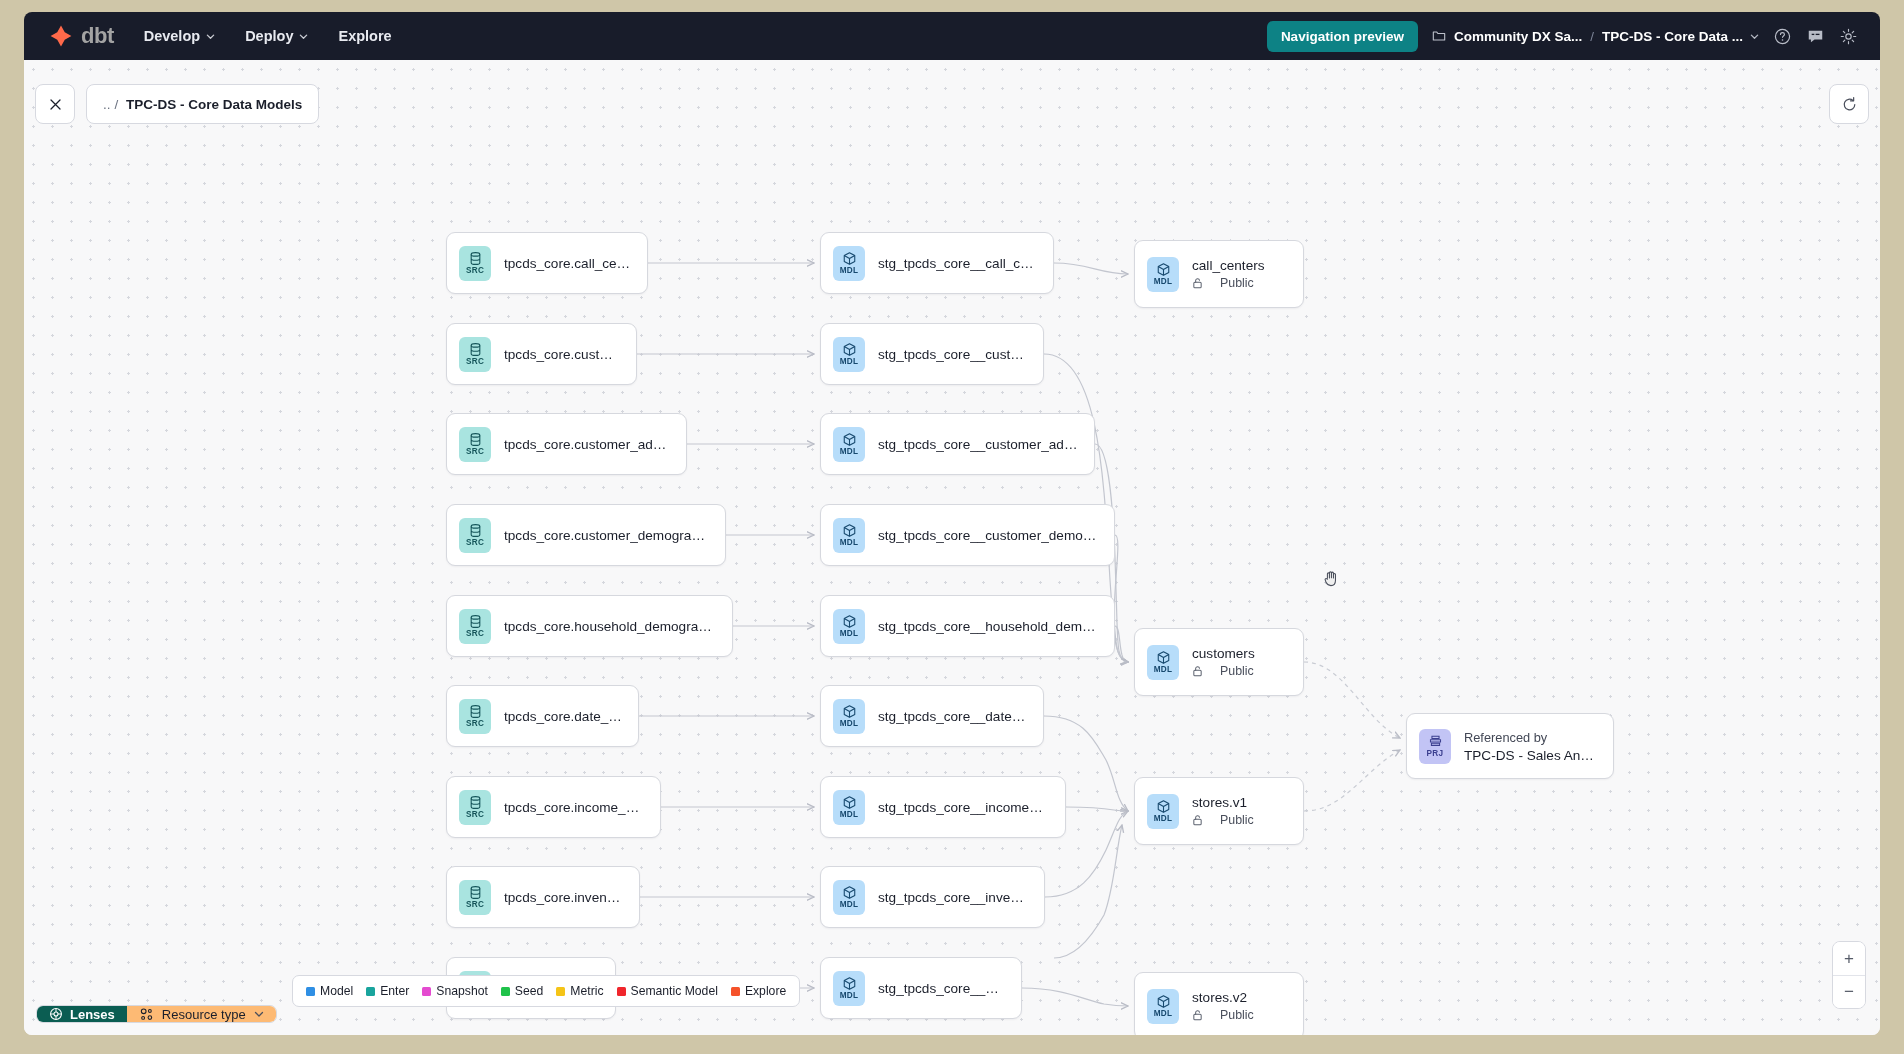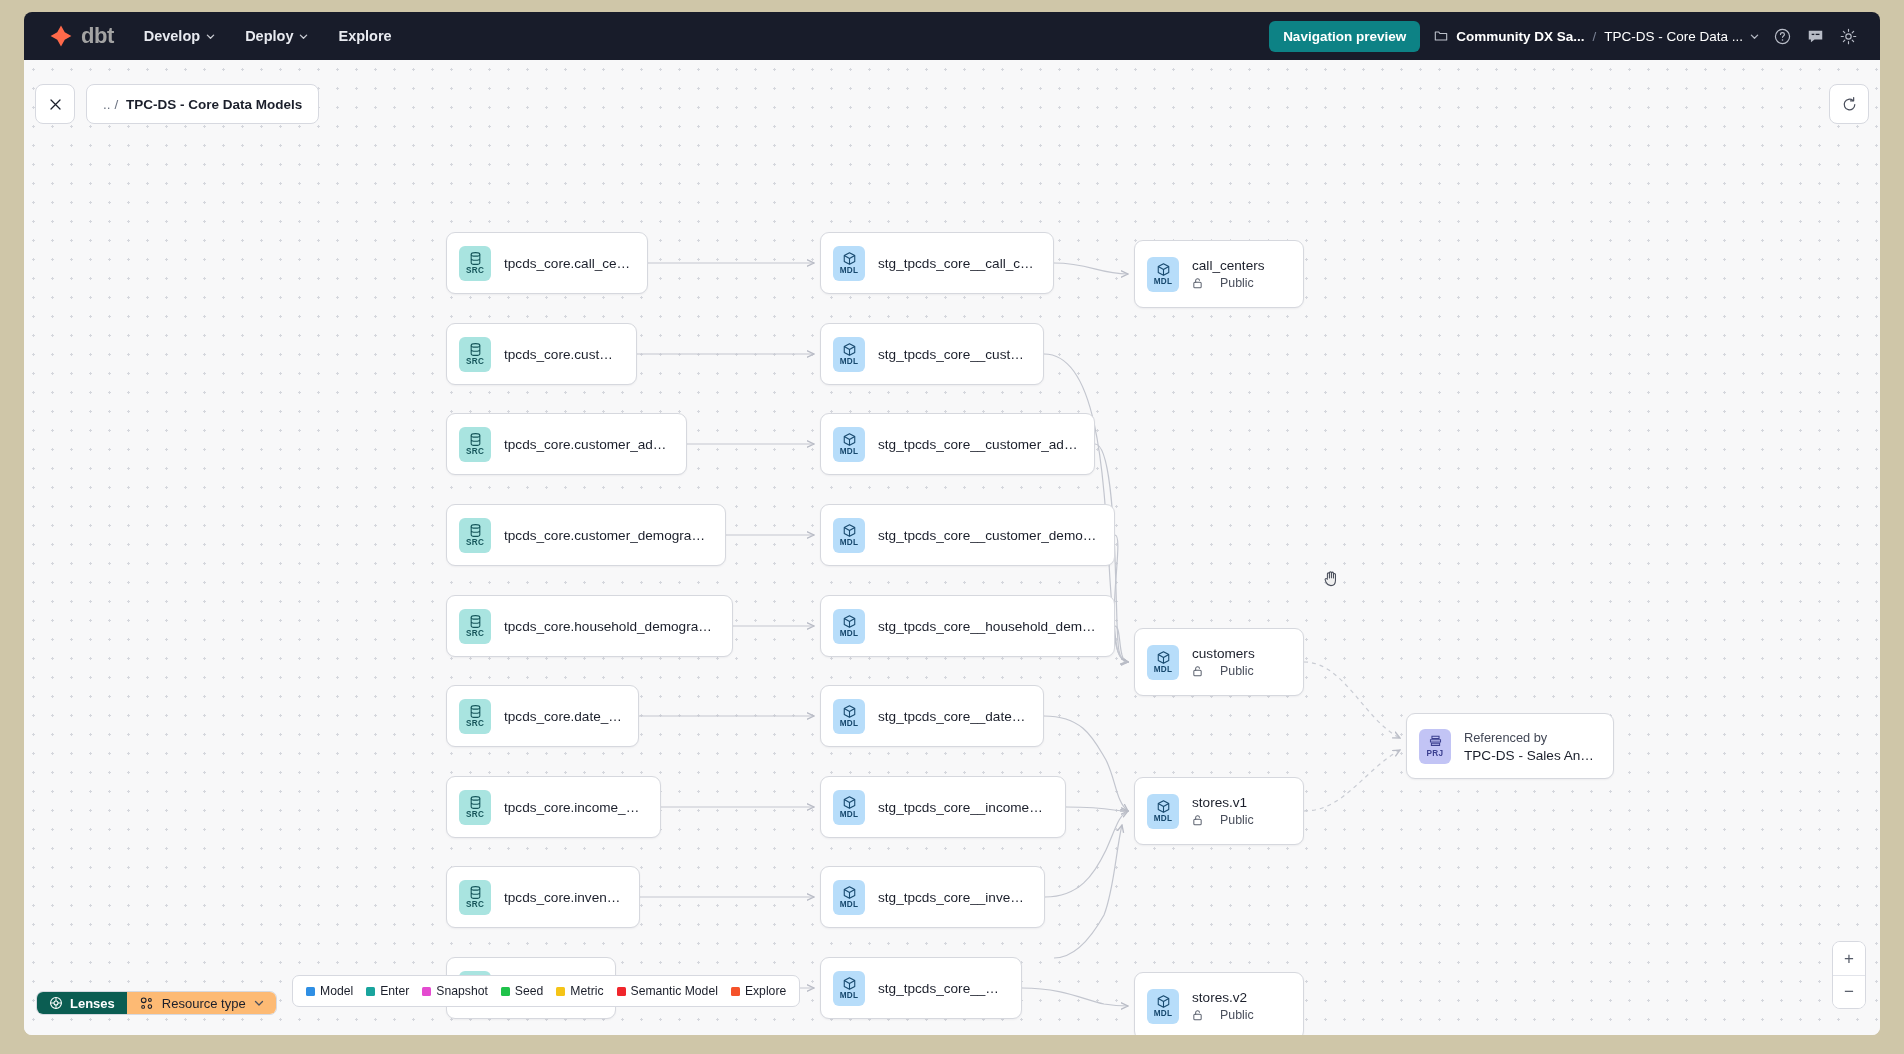--- a/index.html
+++ b/index.html
@@ -39,21 +39,21 @@
   .topbar-right { margin-left: auto; display: flex; align-items: center; gap: 14px; padding-right: 6px;}
   .nav-preview-btn {
     background: #0d8285; color: #fff;
     font-size: 13.5px; font-weight: 600;
     padding: 8px 14px; border-radius: 6px;
     border: none; cursor: pointer; white-space: nowrap;
   }
   .breadcrumb-nav { display: flex; align-items: center; gap: 8px; color: #fff; font-size: 13.5px; font-weight: 700; }
   .folder-icon { width: 14px; height: 14px; opacity: .9; }
   .bc-sep { color: #7b8396; font-weight: 400; }
-  .bc-project { font-weight: 400; display:flex; align-items:center; gap:7px; cursor: pointer;}
+  .bc-project { font-weight: 700; display:flex; align-items:center; gap:7px; cursor: pointer;}
   .topicon { width: 19px; height: 19px; cursor: pointer; opacity: .88; }
 
   
   .stage {
     position: absolute; left: 24px; top: 60px;
     width: 1856px; height: 975px;
     background: #f8f8f9;
     border-radius: 0 0 8px 8px;
     overflow: hidden;
   }
@@ -132,22 +132,22 @@
     white-space: nowrap; overflow: hidden; text-overflow: ellipsis;
   }
   .node-sub {
     font-size: 12.4px; color: #4a4f5c; display: flex; align-items: center; gap: 17px;
   }
   .node-sub svg { flex: none; }
   .node.two-line .node-title { font-weight: 400; }
 
   
   .lenses-group {
-    position: absolute; left: 12px; bottom: 20px;
-    display: flex; align-items: stretch; height: 24px;
+    position: absolute; left: 12px; bottom: 12px;
+    display: flex; align-items: stretch; height: 18px;
     border-radius: 7px; overflow: hidden;
     border: 1px solid #d7d9e0; background: #fff;
     z-index: 25;
   }
   .lenses-btn {
     background: #0b5d52; color: #fff;
     display: flex; align-items: center; gap: 7px;
     padding: 0 12px; font-size: 13px; font-weight: 600; cursor: pointer;
   }
   .restype-btn {

